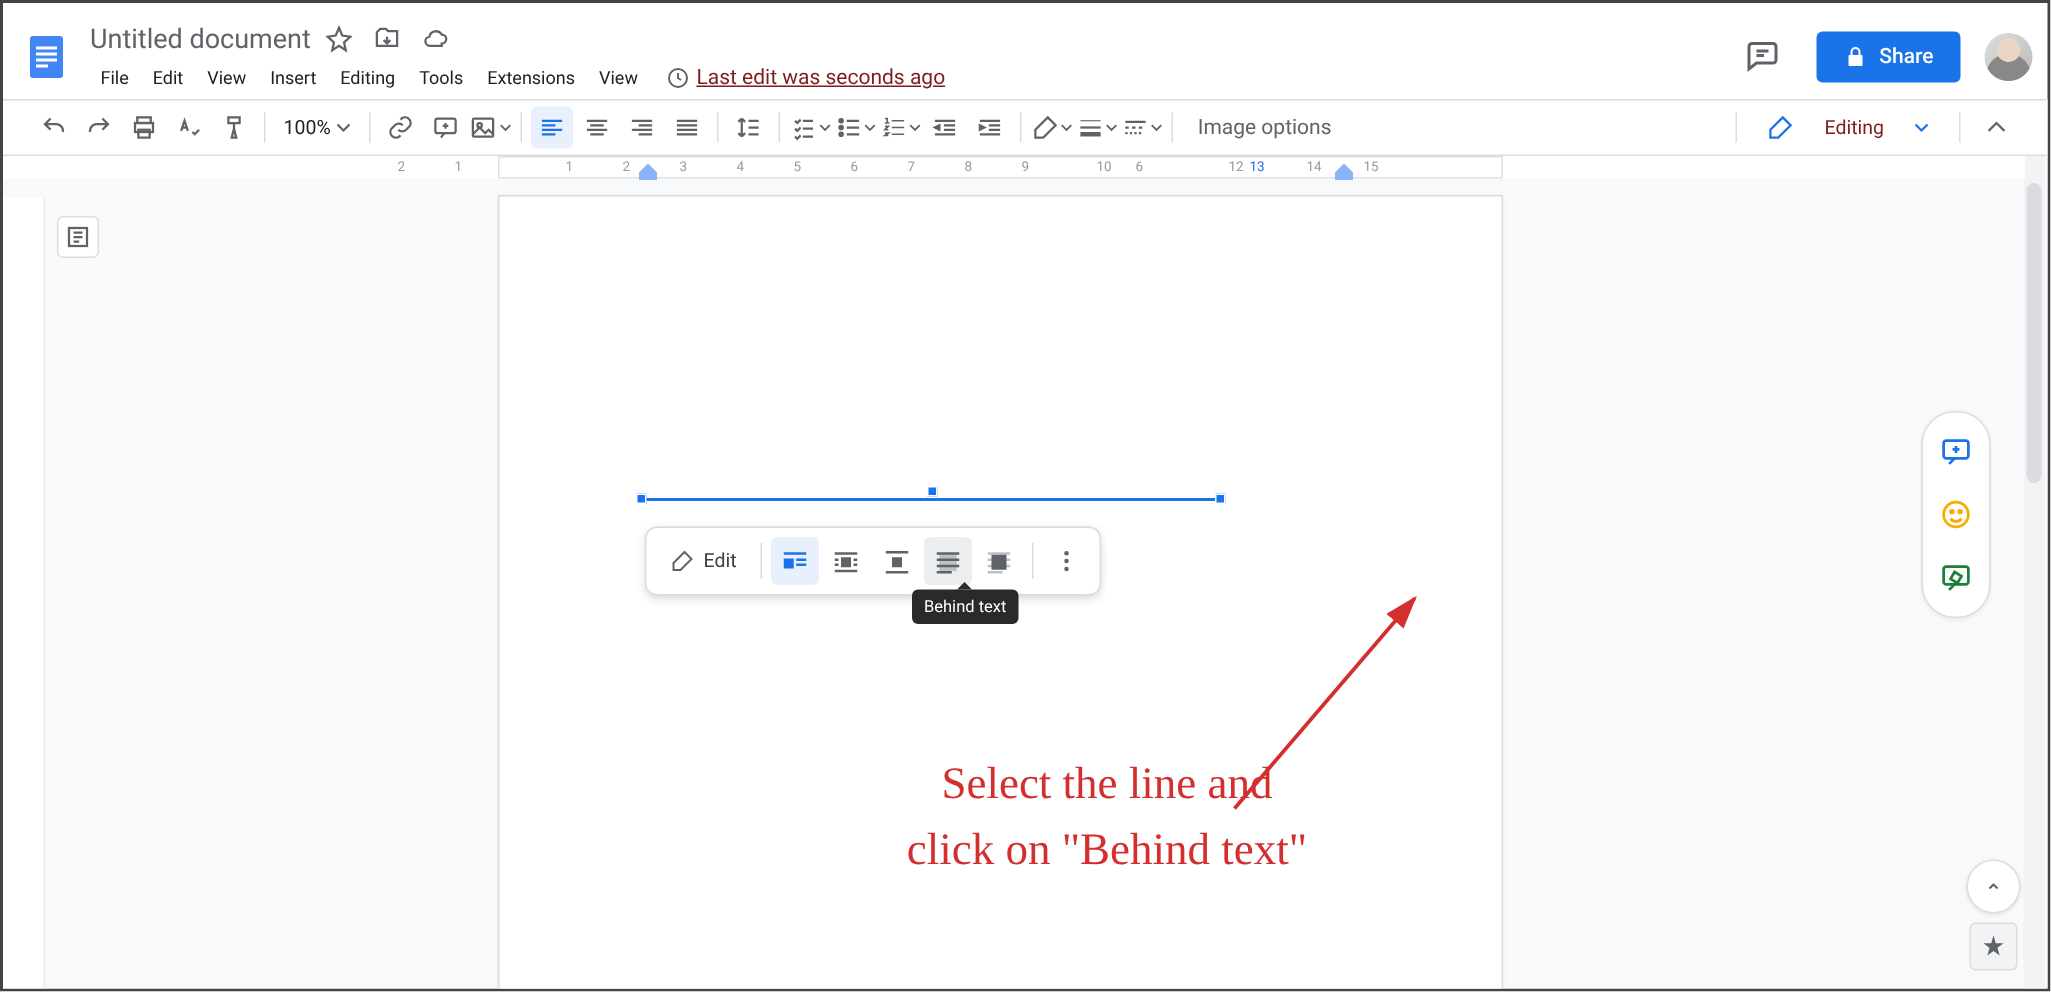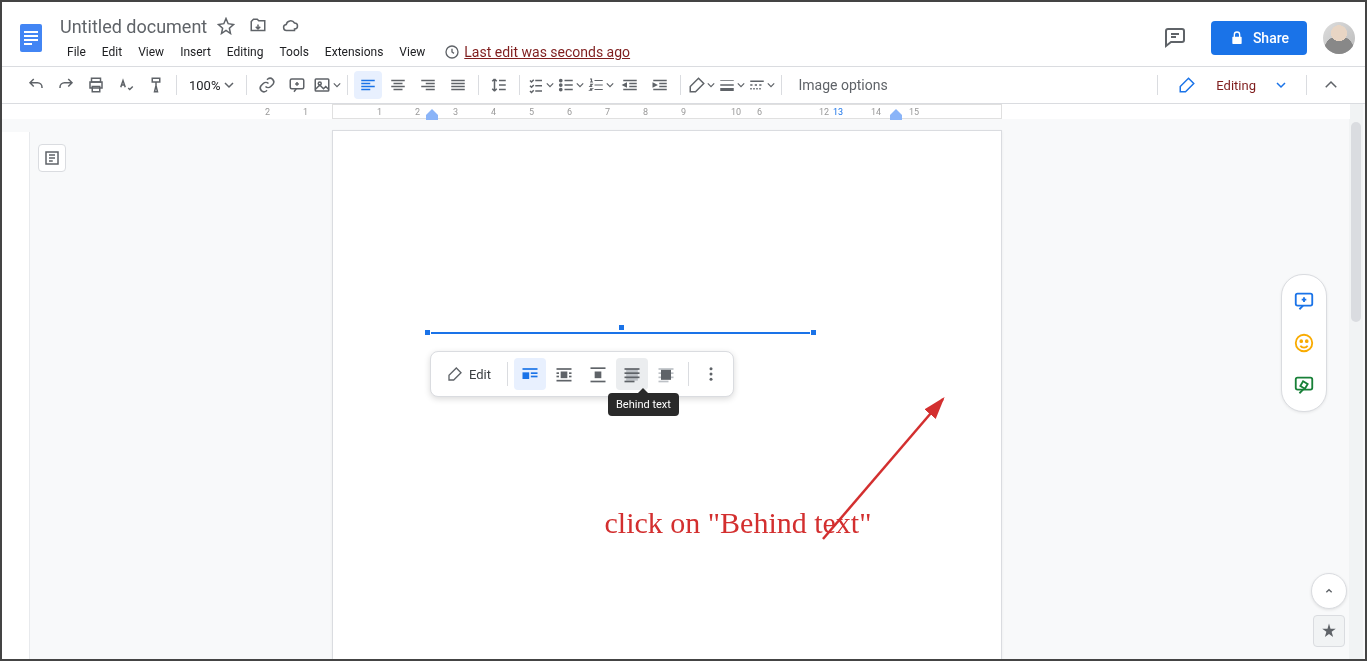--- a/index.html
+++ b/index.html
@@ -437,20 +437,21 @@
       <svg class="arrow-svg" width="200" height="170">
         <defs>
             <marker id="ah" markerWidth="10" markerHeight="10" refX="8" refY="3" orient="auto">
               <path d="M0,0 L9,3 L0,6 Z" fill="#d32f2f"></path>
             </marker>
           </defs>
         <line x1="20" y1="150" x2="140" y2="10" stroke="#d32f2f" stroke-width="2.5" marker-end="url(#ah)"></line>
       </svg>
 
       <div class="annotation">
+        <div>Select the line and</div>
         <div>click on "Behind text"</div>
       </div>
     </div>
 
     <div class="side-pills">
       <div class="pill-btn">
           <svg width="22" height="22" viewBox="0 0 24 24" fill="none" stroke="#1a73e8" stroke-width="2">
             <rect x="3" y="4" width="18" height="13" rx="2"></rect>
             <path d="M7 21l4-4M12 8v5M9.5 10.5h5"></path>
           </svg>

